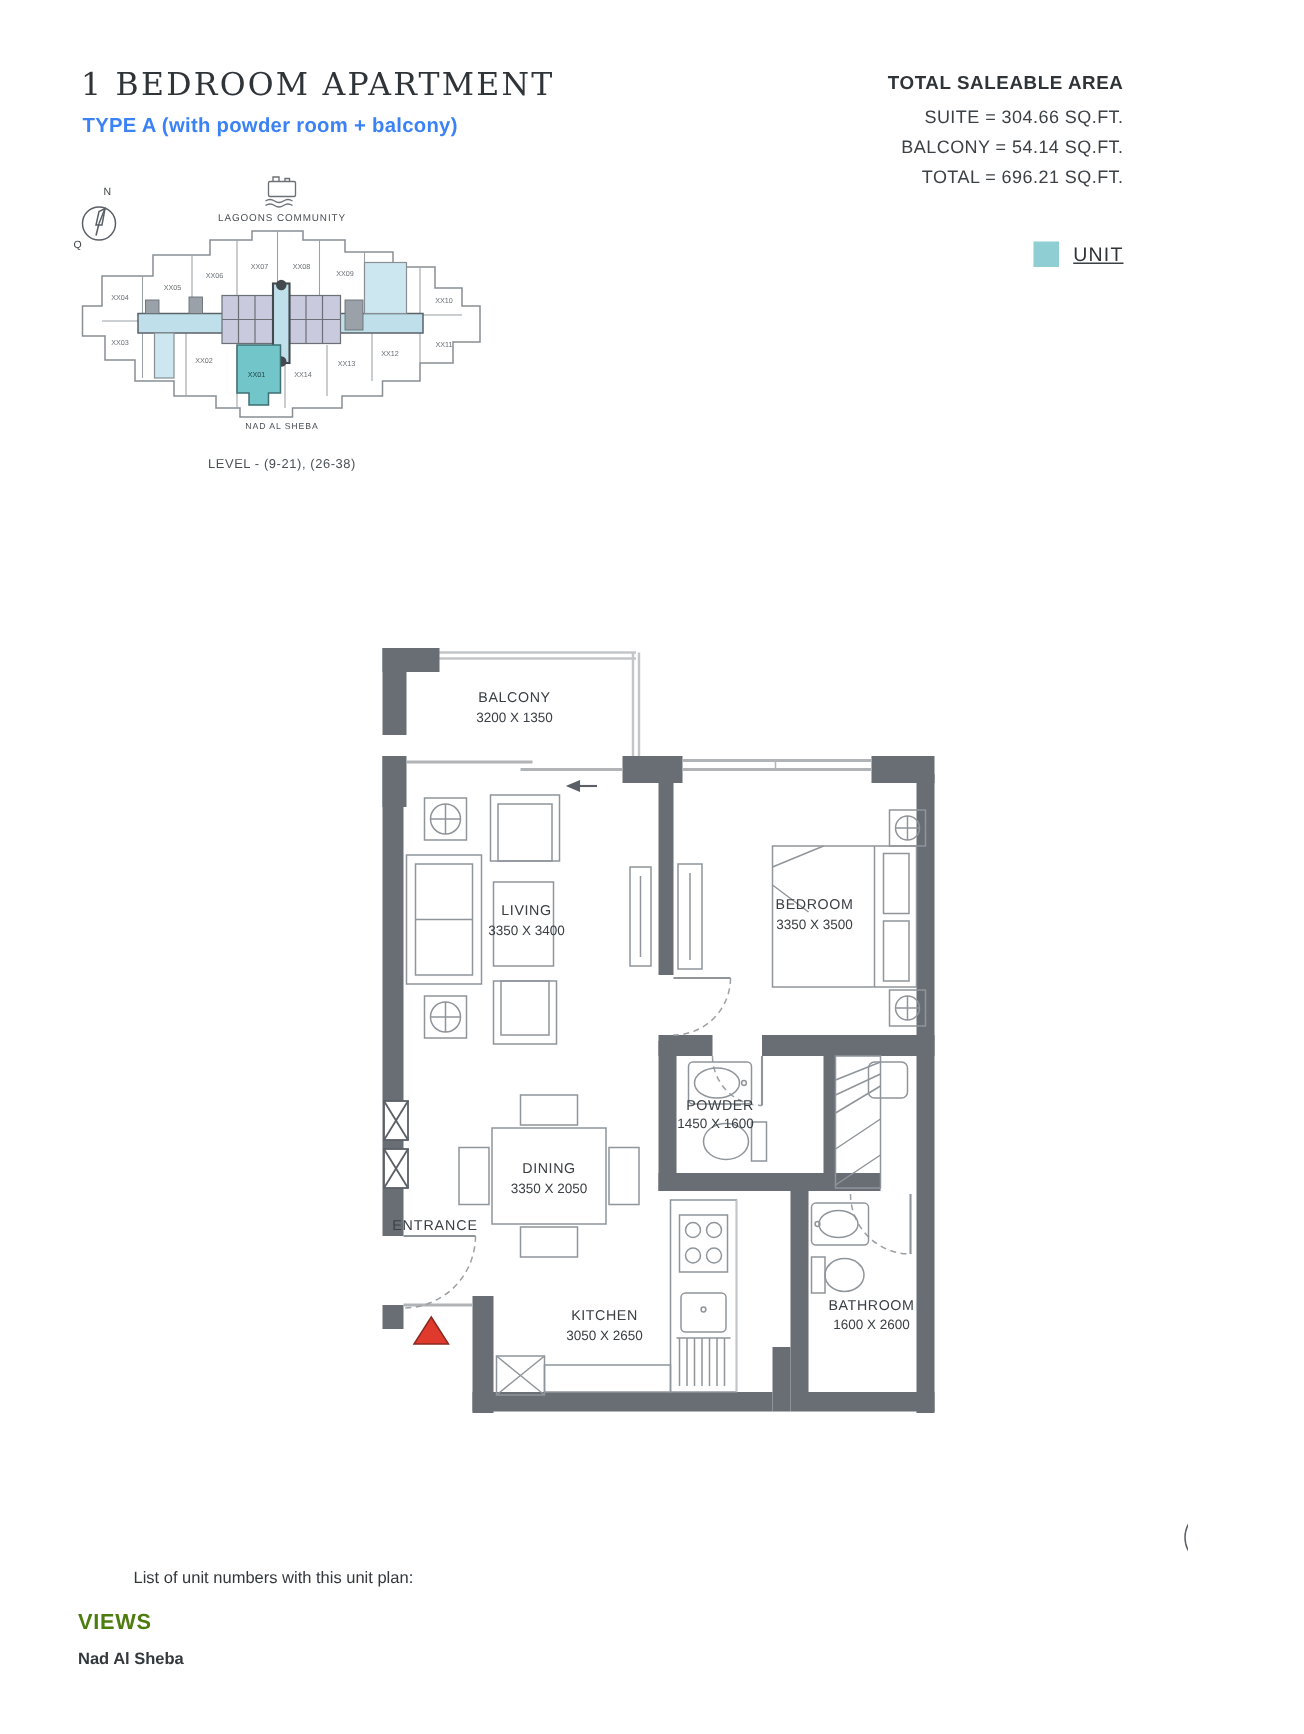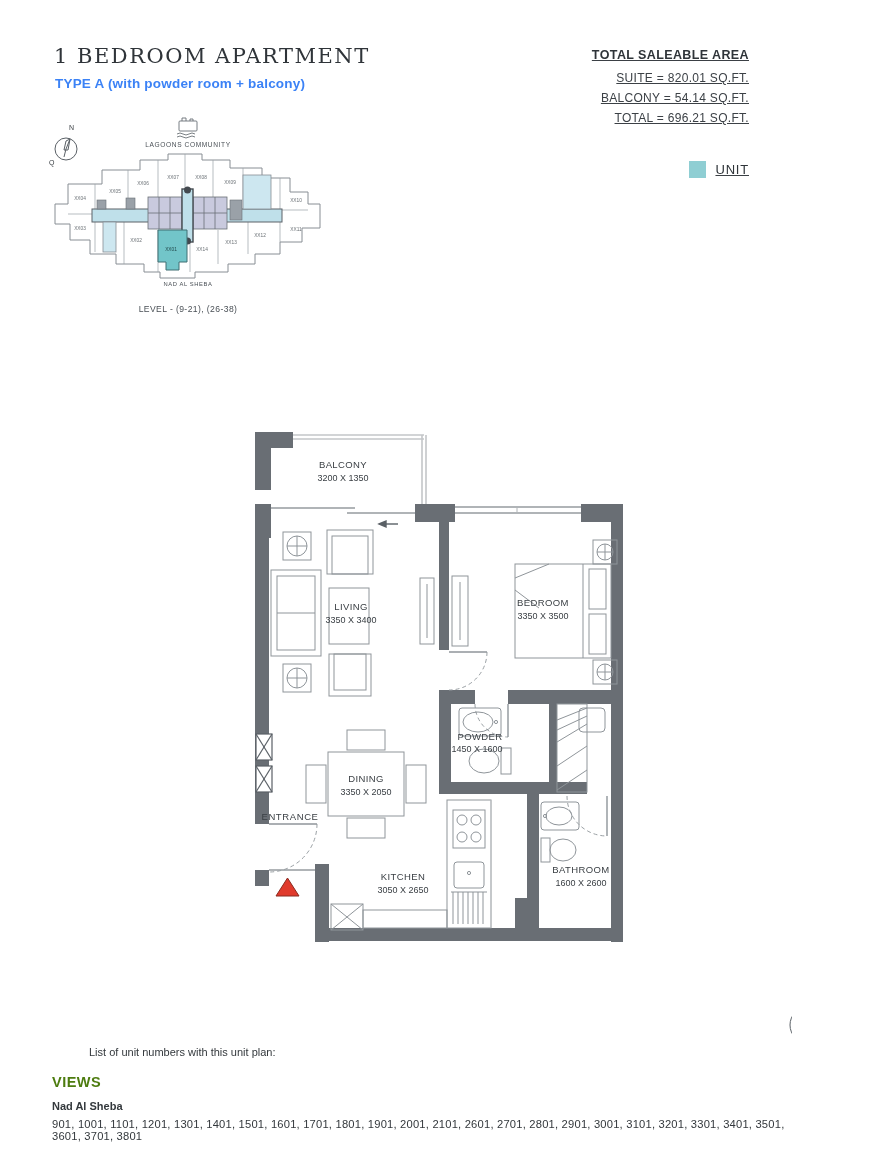--- a/index.html
+++ b/index.html
@@ -3,21 +3,21 @@
 <meta charset="utf-8">
 <style>
   html,body{margin:0;padding:0;background:#ffffff;}
   #page{position:relative;width:792px;height:1156px;background:#ffffff;overflow:hidden;
         font-family:"Liberation Sans",sans-serif;color:#3b4045;}
   .abs{position:absolute;}
   
   .title{left:54px;top:44px;font-family:"DejaVu Serif","Liberation Serif",serif;
          font-size:21px;letter-spacing:1.5px;color:#2f3439;font-weight:500;}
   .subtitle{left:55px;top:76px;font-size:13.5px;font-weight:700;color:#3b82f6;letter-spacing:.2px;}
-  .area-block{right:43px;top:48px;text-align:right;text-decoration:underline;}
+  .area-block{right:43px;top:48px;text-align:right;}
   .area-heading{font-size:12.5px;font-weight:700;color:#2f3439;letter-spacing:.4px;margin-bottom:6px;}
   .area-line{font-size:12px;color:#3c4146;line-height:20px;letter-spacing:.3px;}
   
   .legend{right:43px;top:161px;display:flex;align-items:center;gap:9px;text-decoration:underline;}
   .legend-swatch{width:17px;height:17px;background:#8fced3;}
   .legend-label{font-size:13px;letter-spacing:.8px;color:#2f3439;}
   
   .list-label{left:52px;top:1046px;font-size:11px;color:#33383c;padding-left:37px;}
   .views{left:52px;top:1074px;font-size:14.5px;font-weight:700;letter-spacing:.5px;color:#4d7c0f;}
   .view-name{left:52px;top:1100px;font-size:11px;font-weight:700;color:#33383c;}
@@ -27,21 +27,21 @@
 </head>
 <body>
 
 <div id="page">
 
   <div class="abs title">1 BEDROOM APARTMENT</div>
   <div class="abs subtitle">TYPE A (with powder room + balcony)</div>
 
   <div class="abs area-block">
     <div class="area-heading">TOTAL SALEABLE AREA</div>
-    <div class="area-line">SUITE = 820.01 SQ.FT.</div>
+    <div class="area-line">SUITE = 304.66 SQ.FT.</div>
     <div class="area-line">BALCONY = 54.14 SQ.FT.</div>
     <div class="area-line">TOTAL = 696.21 SQ.FT.</div>
   </div>
 
   <div class="abs legend">
     <div class="legend-swatch"></div>
     <div class="legend-label">UNIT</div>
   </div>
 
   <svg class="abs" style="left:40px;top:112px;" width="300" height="215" viewBox="0 0 300 215">
@@ -346,15 +346,14 @@
       <line x1="33" y1="40" x2="43" y2="25"></line>
       <line x1="33" y1="40" x2="40" y2="55"></line>
     </g>
     <text x="46" y="16" font-size="11" fill="#3b4045">Q</text>
     <text x="46" y="70" font-size="11" fill="#3b4045">N</text>
   </svg>
 
   <div class="abs list-label">List of unit numbers with this unit plan:</div>
   <div class="abs views">VIEWS</div>
   <div class="abs view-name">Nad Al Sheba</div>
-  <div class="abs unit-numbers">901, 1001, 1101, 1201, 1301, 1401, 1501, 1601, 1701, 1801, 1901, 2001, 2101, 2601, 2701, 2801, 2901, 3001, 3101, 3201, 3301, 3401, 3501, 3601, 3701, 3801</div>
 
 </div>
 
 </body></html>

